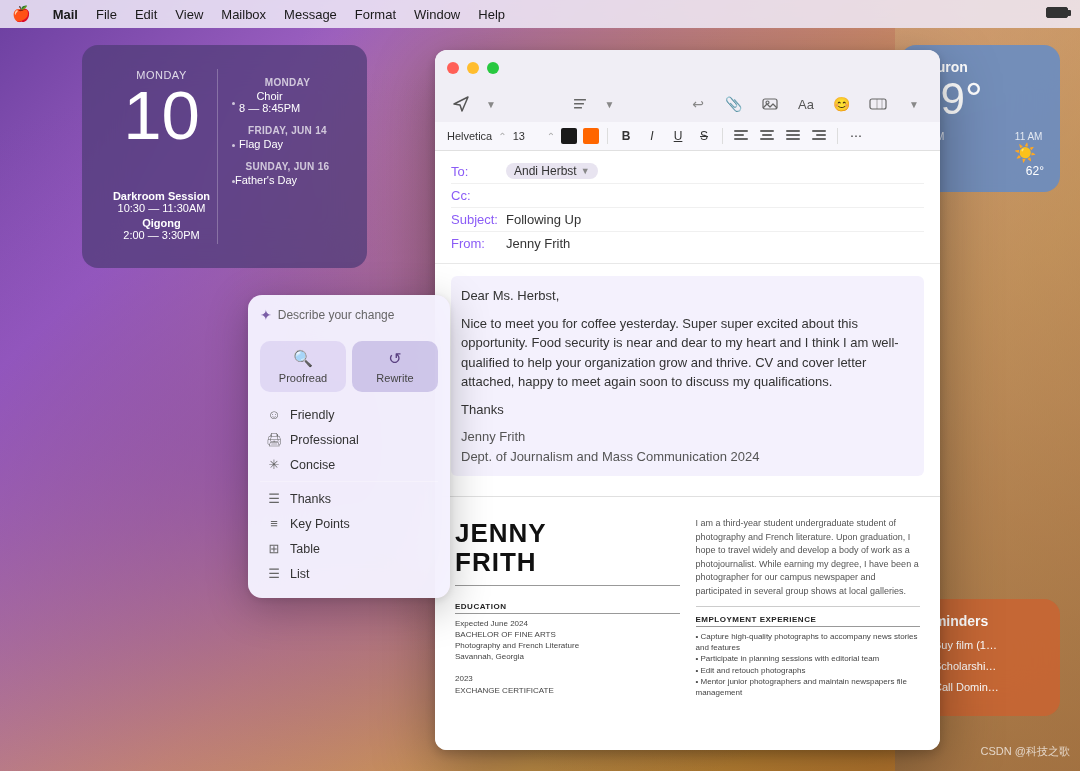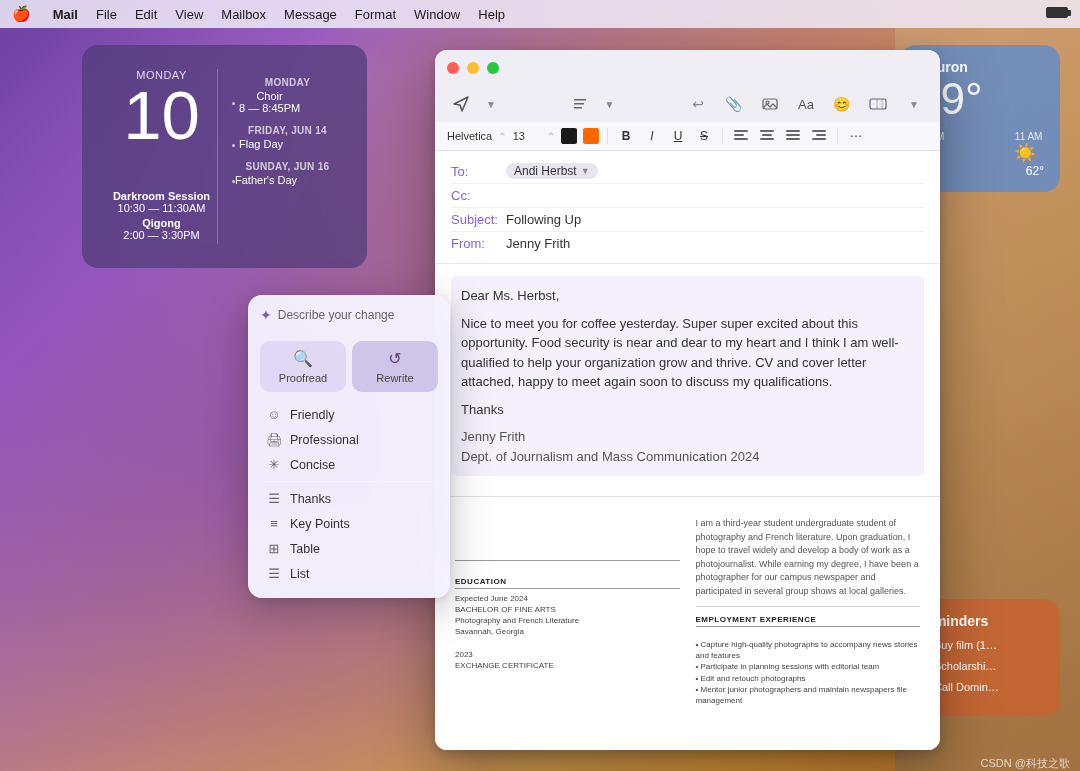--- a/index.html
+++ b/index.html
@@ -470,21 +470,21 @@
     }
     .resume-text {
       font-size: 8px;
       color: #444;
       line-height: 1.4;
     }
 
     
     .watermark {
       position: absolute;
-      bottom: 0;
+      bottom: 12px;
       right: 10px;
       font-size: 11px;
       color: rgba(255,255,255,0.7);
       z-index: 200;
       font-weight: 500;
     }
 
     .separator-line {
       height: 1px;
       background: rgba(255,255,255,0.3);
@@ -779,35 +779,39 @@
         <div style="margin-bottom:8px;">Thanks</div>
         <div class="mail-signature">
           <div>Jenny Frith</div>
           <div>Dept. of Journalism and Mass Communication 2024</div>
         </div>
       </div>
     </div>
 
     <div class="resume-area">
       <div class="resume-name-block">
+        <div class="resume-name">
+          <div>JENNY</div>
+          <div>FRITH</div>
+        </div>
         <div style="height:1px;background:#999;margin:8px 0;"></div>
         <div class="resume-section-title">EDUCATION</div>
         <div class="resume-text" style="white-space:pre-line;">Expected June 2024
 BACHELOR OF FINE ARTS
 Photography and French Literature
 Savannah, Georgia
 
 2023
 EXCHANGE CERTIFICATE</div>
       </div>
       <div>
         <div class="resume-bio">I am a third-year student undergraduate student of photography and French literature. Upon graduation, I hope to travel widely and develop a body of work as a photojournalist. While earning my degree, I have been a photographer for our campus newspaper and participated in several group shows at local galleries.</div>
         <div style="height:1px;background:#ccc;margin:8px 0;"></div>
         <div class="resume-section-title">EMPLOYMENT EXPERIENCE</div>
-        <div class="resume-text" style="margin-top:12px;">
+        <div class="resume-text" style="margin-top:4px;">
           • Capture high-quality photographs to accompany news stories and features<br>
           • Participate in planning sessions with editorial team<br>
           • Edit and retouch photographs<br>
           • Mentor junior photographers and maintain newspapers file management
         </div>
       </div>
     </div>
   </div>
 </div>
 

